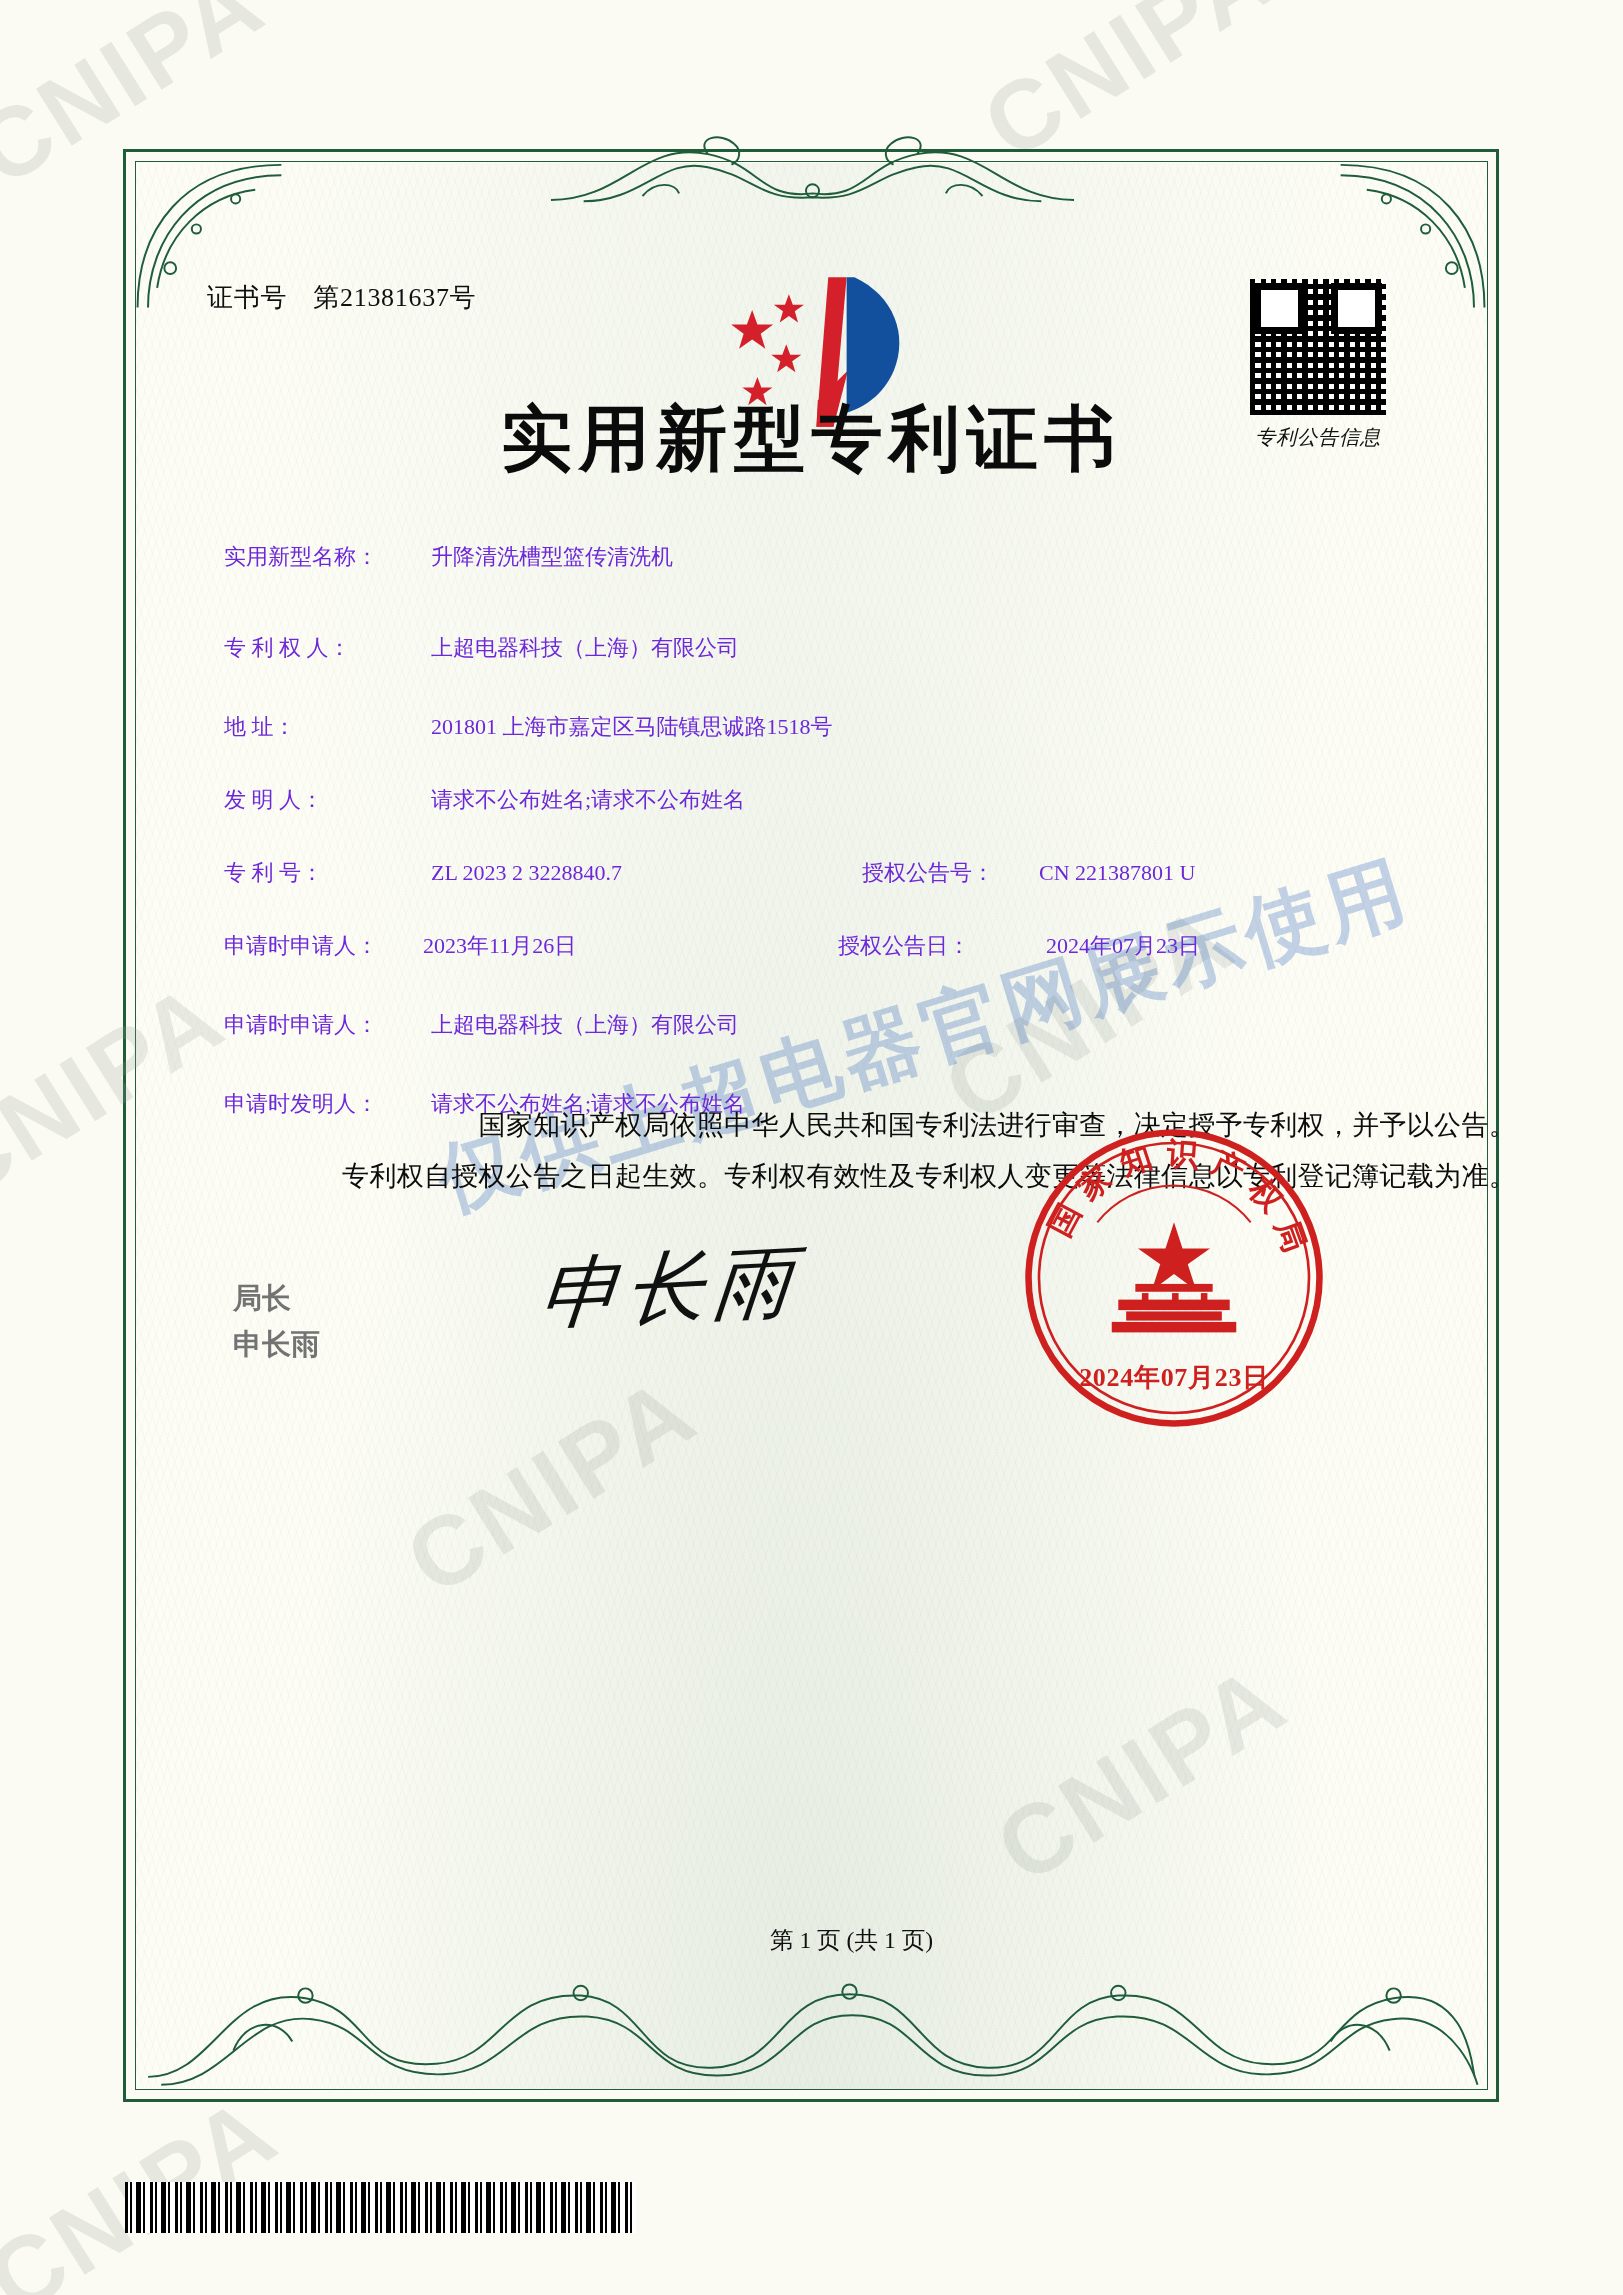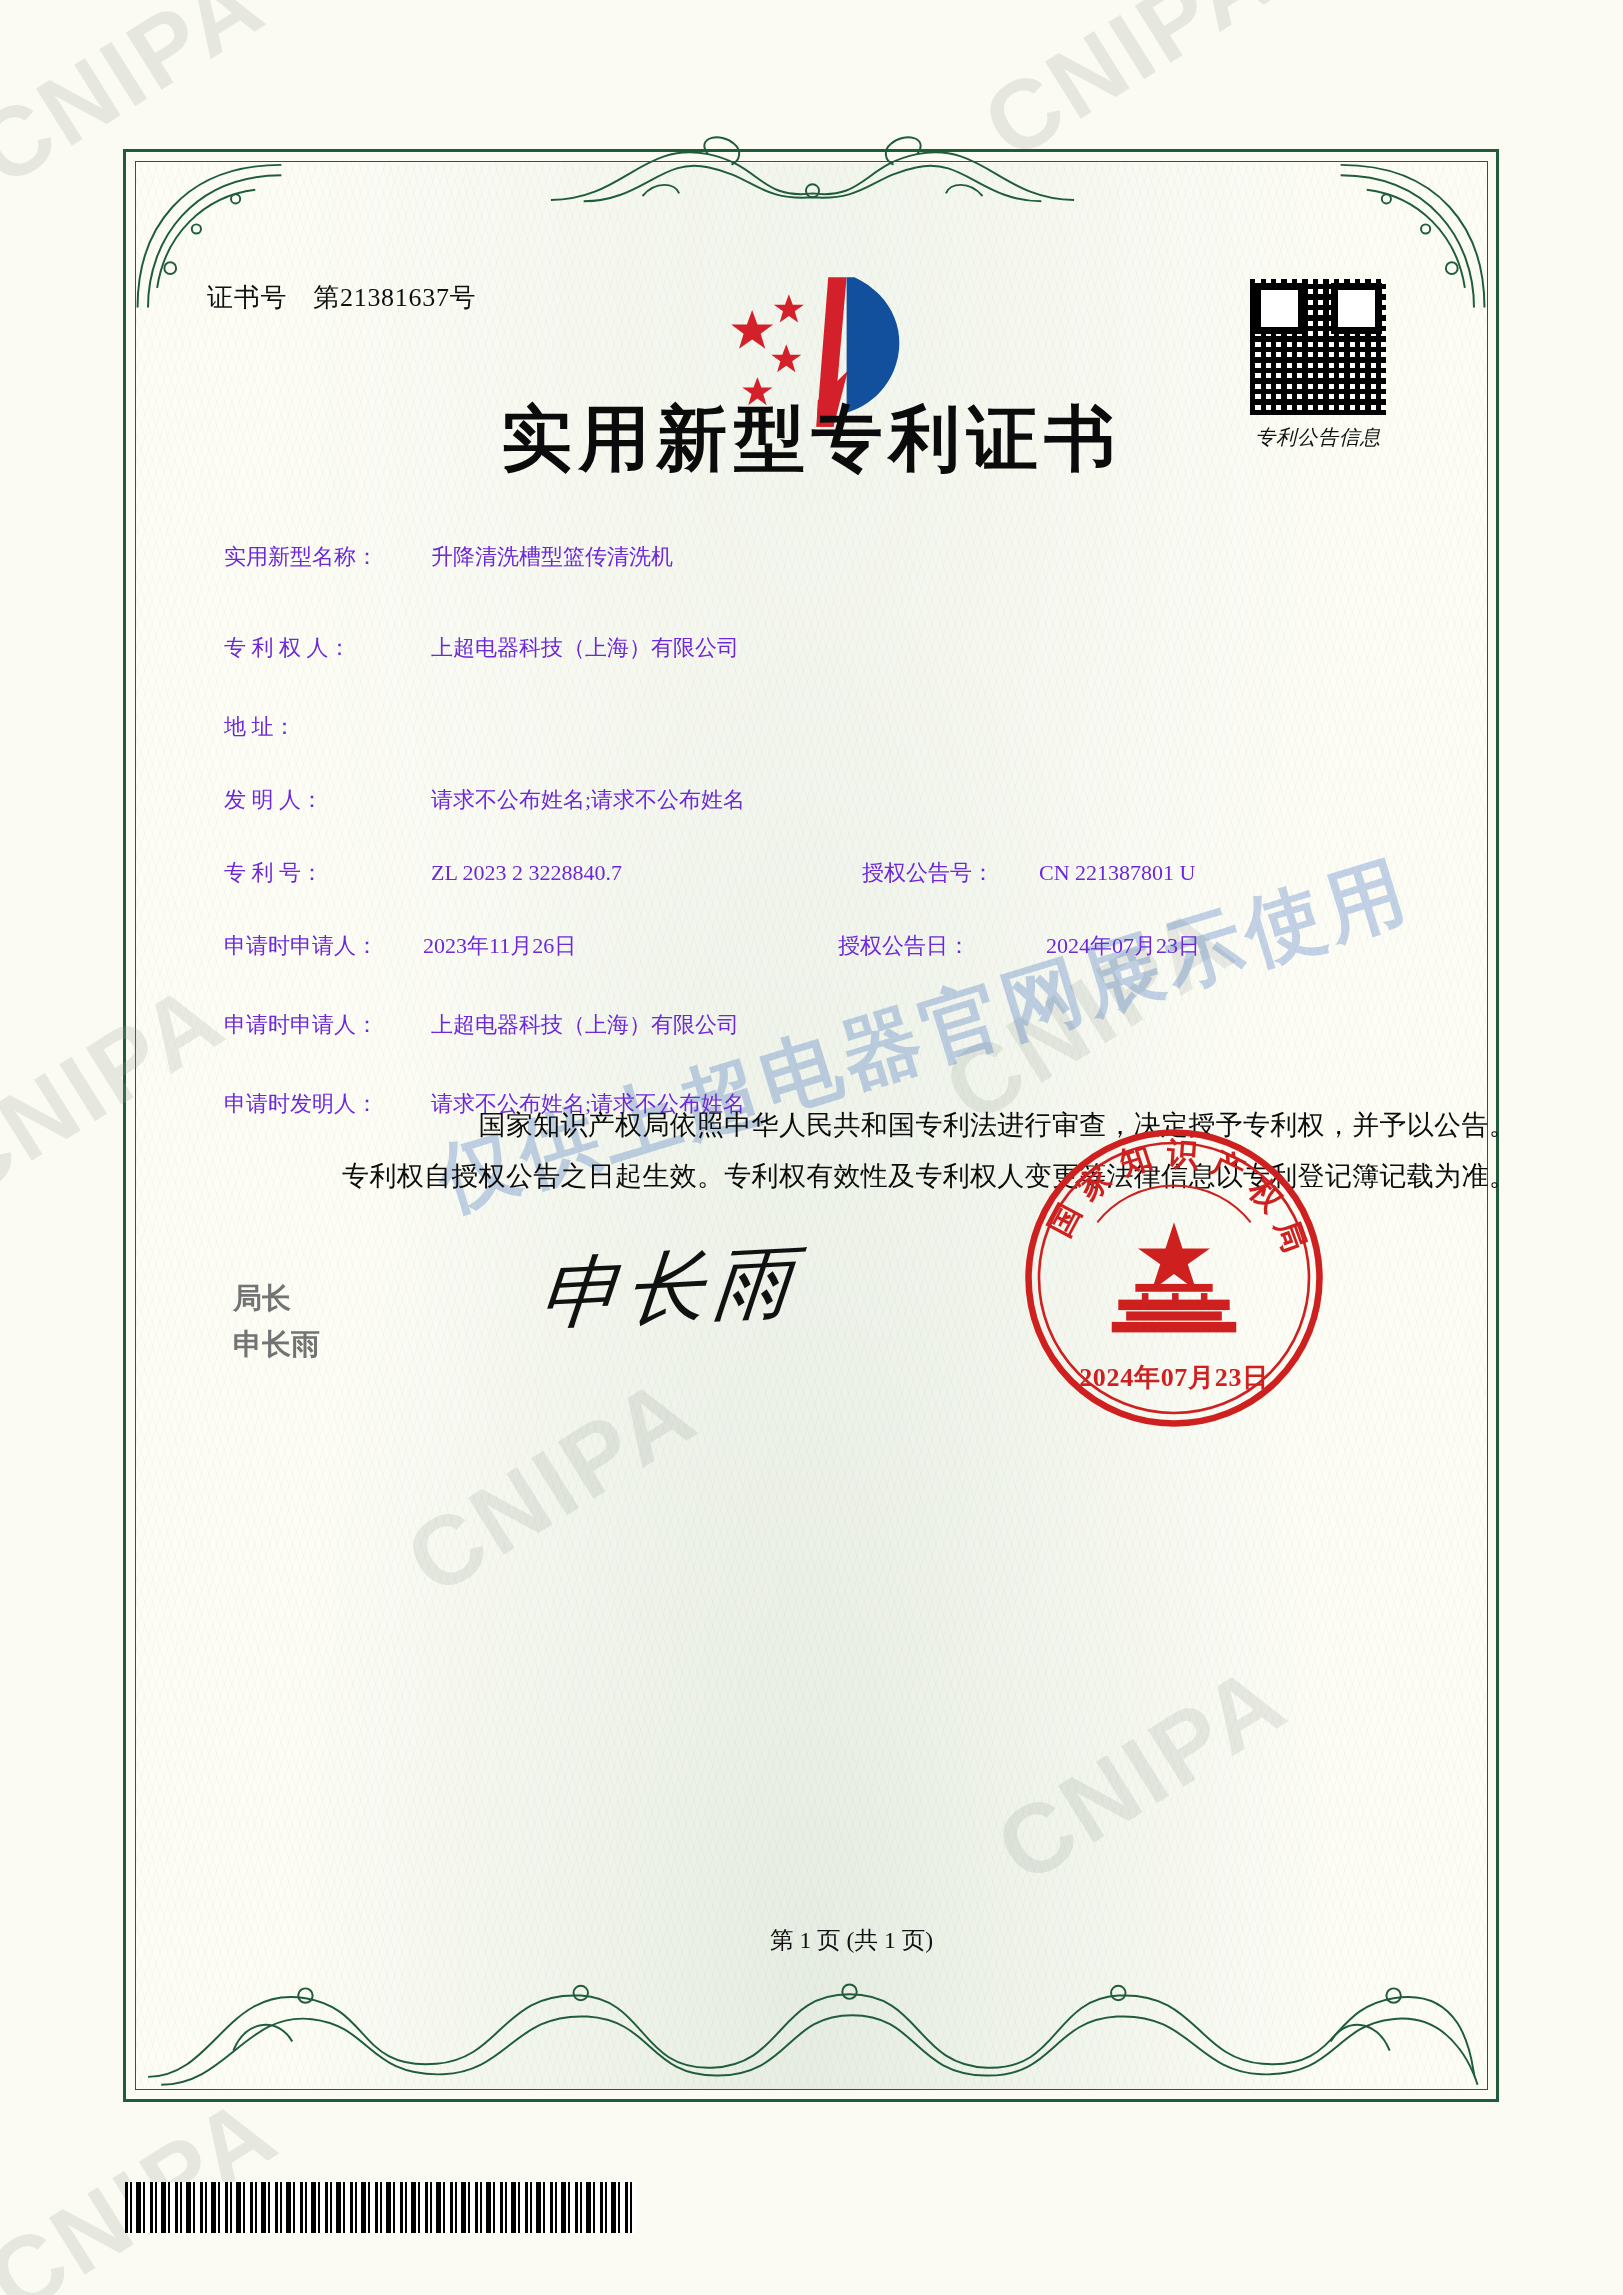--- a/index.html
+++ b/index.html
@@ -348,20 +348,21 @@
         <span class="val">升降清洗槽型篮传清洗机</span>
       </div>
 
       <div class="row" style="height:84px;line-height:84px;">
         <span class="lbl">专 利 权 人：</span>
         <span class="val">上超电器科技（上海）有限公司</span>
       </div>
 
       <div class="row">
         <span class="lbl">地        址：</span>
+        <span class="val">201801 上海市嘉定区马陆镇思诚路1518号</span>
       </div>
 
       <div class="row">
         <span class="lbl">发   明   人：</span>
         <span class="val">请求不公布姓名;请求不公布姓名</span>
       </div>
 
       <div class="row">
         <span class="lbl">专   利   号：</span>
         <span class="val">ZL 2023 2 3228840.7</span>

